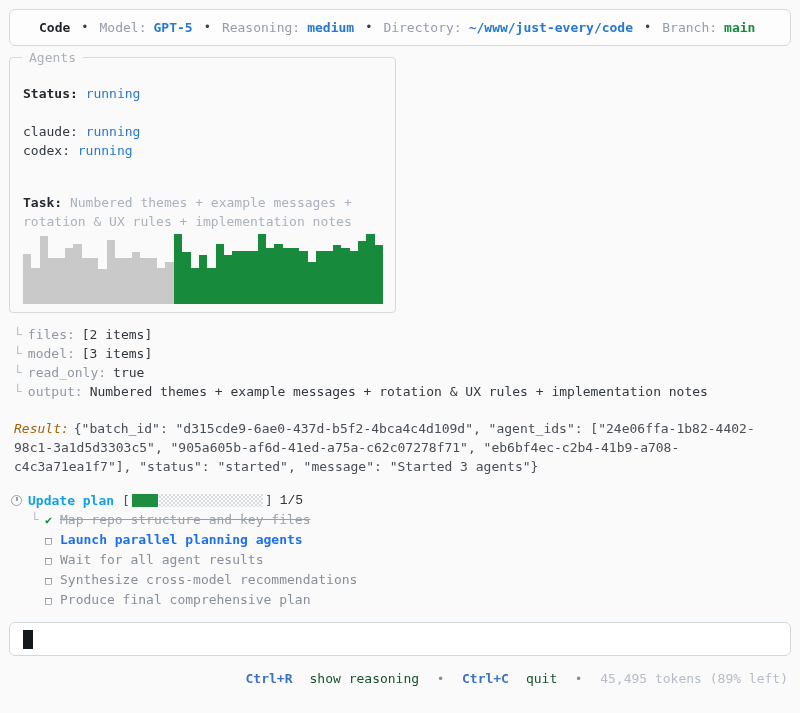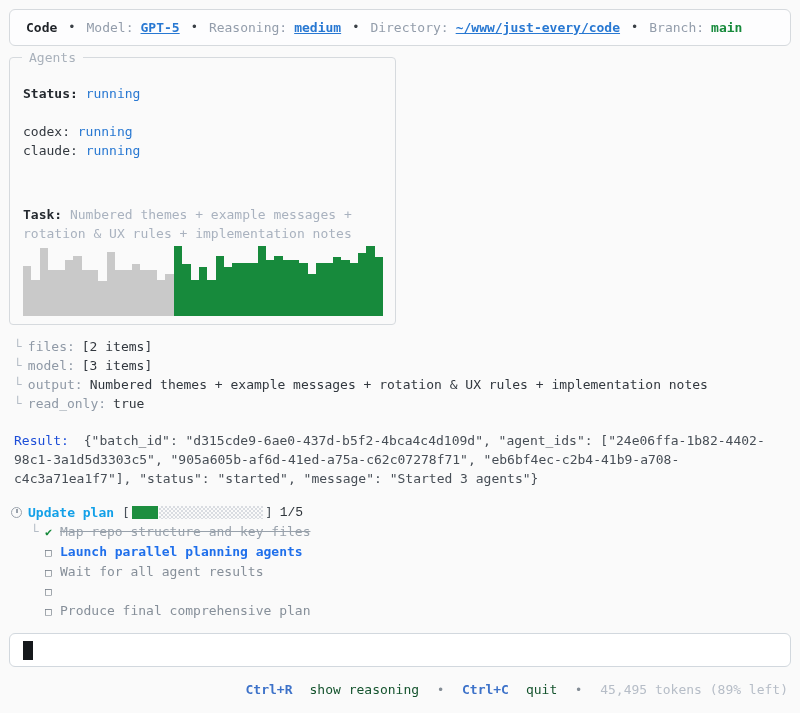--- a/index.html
+++ b/index.html
@@ -10,27 +10,27 @@
     font-family:"DejaVu Sans Mono","Liberation Mono",monospace;
     font-size:13px; line-height:19px;
     color:#32383f;
     overflow:hidden;
   }
   
   .header-bar {
     margin:9px 9px 0 9px;
     border:1px solid #d6dade; border-radius:6px;
     background:#fdfdfe;
-    padding:8px 16px;
+    padding:8px 29px;
     display:flex; align-items:center; white-space:nowrap;
   }
   .app-name { font-weight:bold; color:#1f2328; }
   .hsep { color:#3a4046; margin:0 11px; font-size:12px; }
   .hlabel { color:#939dab; margin-right:7px; }
-  .hvalue-blue { color:#2878d2; font-weight:bold;text-decoration:underline; }
+  .hvalue-blue { color:#2878d2; font-weight:bold; }
   .hvalue-green { color:#178a3c; font-weight:bold; }
 
   
   .agents-panel {
     position:relative;
     margin:11px 0 0 9px;
     width:387px;
     border:1px solid #d6dade; border-radius:4px;
     padding:26px 12px 8px 13px;
   }
@@ -39,42 +39,42 @@
     background:#fafafa; padding:0 7px;
     color:#a9b1bb;
   }
   .line { white-space:nowrap; }
   .blank-half { height:19px; }
   .gap-lg { height:33px; }
   .key-bold { font-weight:bold; color:#24292f; }
   .val-running { color:#2878d2; }
   .val-completed { color:#178a3c; }
   .task-text { color:#a9b2bf; }
-  .task-block { margin-top:12px; }
+  .task-block { margin-top:0; }
   .activity-chart {
     margin-top:3px;
     height:70px;
     display:flex; align-items:flex-end;
   }
   .activity-chart .bar { flex:1 1 0; }
 
   
   .tree-block { margin:12px 0 0 14px; }
   .tree-corner { color:#b4bcc6; margin-right:6px; }
   .tree-key { color:#8f99a6; margin-right:7px; }
   .tree-value { color:#32383f; }
 
   
   .result-block {
     margin:18px 0 0 14px;
     width:762px;
     color:#474e56;
     word-wrap:break-word;
   }
-  .result-label { color:#1d4ed8; margin-right:15px; }
+  .result-label { color:#a16207; margin-right:5px;font-style:italic; }
 
   
   .plan-block { margin:15px 0 0 9px; }
   .plan-header { display:flex; align-items:center; white-space:nowrap; }
   .clock-icon {
     position:relative; width:11px; height:11px; margin:0 6px 0 2px;
     border:1.4px solid #9aa2ac; border-radius:50%;
     flex:none;
   }
   .clock-icon::after{
@@ -142,25 +142,25 @@
 <div class="agents-panel">
   <span class="agents-title">Agents</span>
 
   <div class="line">
     <span class="key-bold">Status:</span>
     <span class="val-running">running</span>
   </div>
   <div class="blank-half"></div>
 
   <div class="line">
+    <span>claude:</span>
+    <span class="val-running">running</span>
+  </div>
+  <div class="line">
     <span>codex:</span>
-    <span class="val-running">running</span>
-  </div>
-  <div class="line">
-    <span>claude:</span>
     <span class="val-running">running</span>
   </div>
 
   <div class="gap-lg"></div>
 
   <div class="task-block">
     <span class="key-bold">Task:</span>
     <span class="task-text">Numbered themes + example messages + rotation &amp; UX rules + implementation notes</span>
   </div>
 
@@ -212,24 +212,24 @@
 </div>
 
 <div class="tree-block">
   <div class="line">
     <span class="tree-corner">└</span><span class="tree-key">files:</span><span class="tree-value">[2 items]</span>
   </div>
   <div class="line">
     <span class="tree-corner">└</span><span class="tree-key">model:</span><span class="tree-value">[3 items]</span>
   </div>
   <div class="line">
+    <span class="tree-corner">└</span><span class="tree-key">read_only:</span><span class="tree-value">true</span>
+  </div>
+  <div class="line">
     <span class="tree-corner">└</span><span class="tree-key">output:</span><span class="tree-value">Numbered themes + example messages + rotation &amp; UX rules + implementation notes</span>
-  </div>
-  <div class="line">
-    <span class="tree-corner">└</span><span class="tree-key">read_only:</span><span class="tree-value">true</span>
   </div>
 </div>
 
 <div class="result-block">
   <span class="result-label">Result:</span><span>{"batch_id": "d315cde9-6ae0-437d-b5f2-4bca4c4d109d", "agent_ids": ["24e06ffa-1b82-4402-98c1-3a1d5d3303c5", "905a605b-af6d-41ed-a75a-c62c07278f71", "eb6bf4ec-c2b4-41b9-a708-c4c3a71ea1f7"], "status": "started", "message": "Started 3 agents"}</span>
 </div>
 
 <div class="plan-block">
   <div class="plan-header">
     <span class="clock-icon"></span>
@@ -252,20 +252,21 @@
       <span class="item-active">Launch parallel planning agents</span>
     </div>
     <div class="plan-item">
       <span class="corner-slot"></span>
       <span class="checkbox">□</span>
       <span class="item-pending">Wait for all agent results</span>
     </div>
     <div class="plan-item">
       <span class="corner-slot"></span>
       <span class="checkbox">□</span>
+      <span class="item-pending">Synthesize cross-model recommendations</span>
     </div>
     <div class="plan-item">
       <span class="corner-slot"></span>
       <span class="checkbox">□</span>
       <span class="item-pending">Produce final comprehensive plan</span>
     </div>
   </div>
 </div>
 
 <div class="composer">

